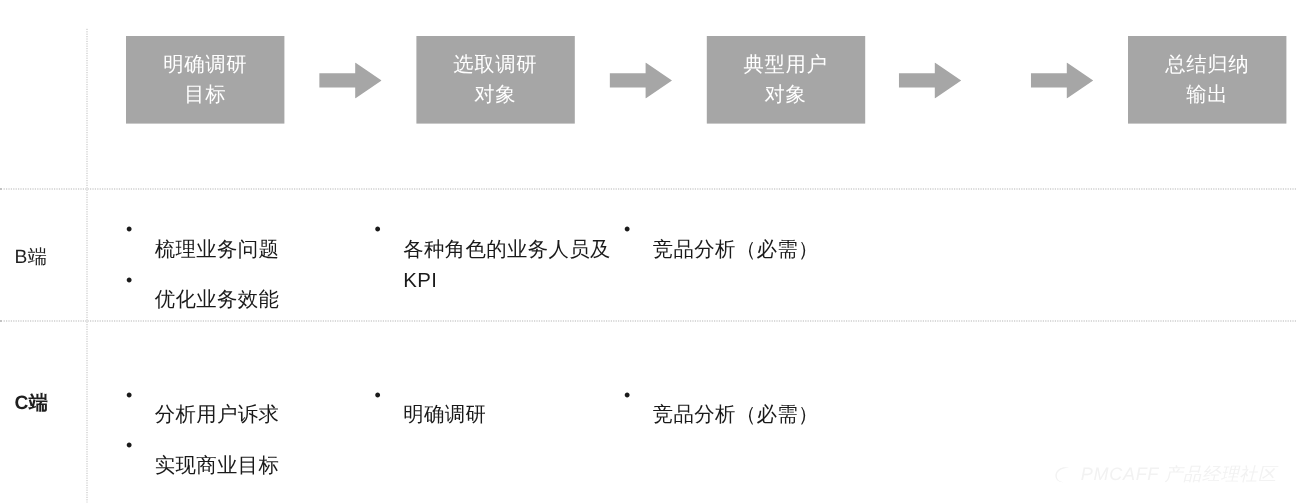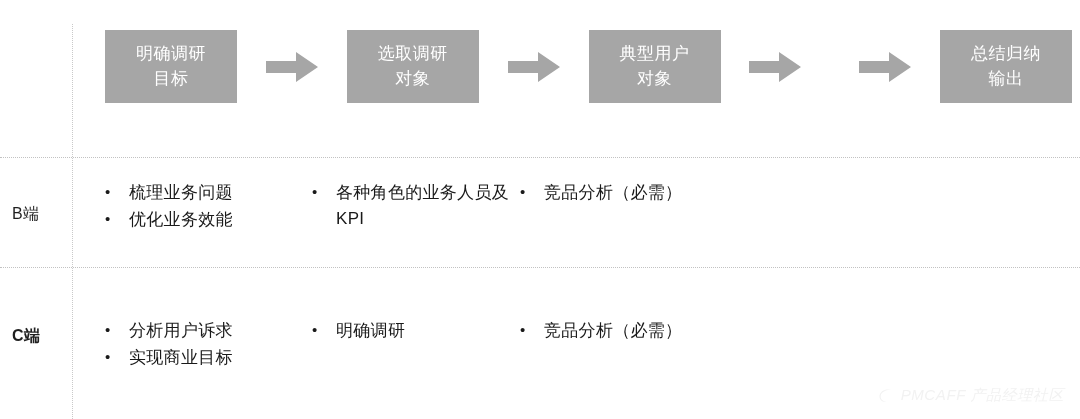--- a/index.html
+++ b/index.html
@@ -116,20 +116,21 @@
   .bullet-dot {
     flex: 0 0 auto;
     width: 24px;
     font-size: 15px;
     line-height: 1.55;
     color: #1a1a1a;
     text-align: left;
   }
   .bullet-text {
     flex: 1 1 auto;
+    margin-top: 15px;
   }
 
   
   .watermark {
     position: absolute;
     right: 16px;
     bottom: 14px;
     display: flex;
     align-items: center;
     gap: 7px;

